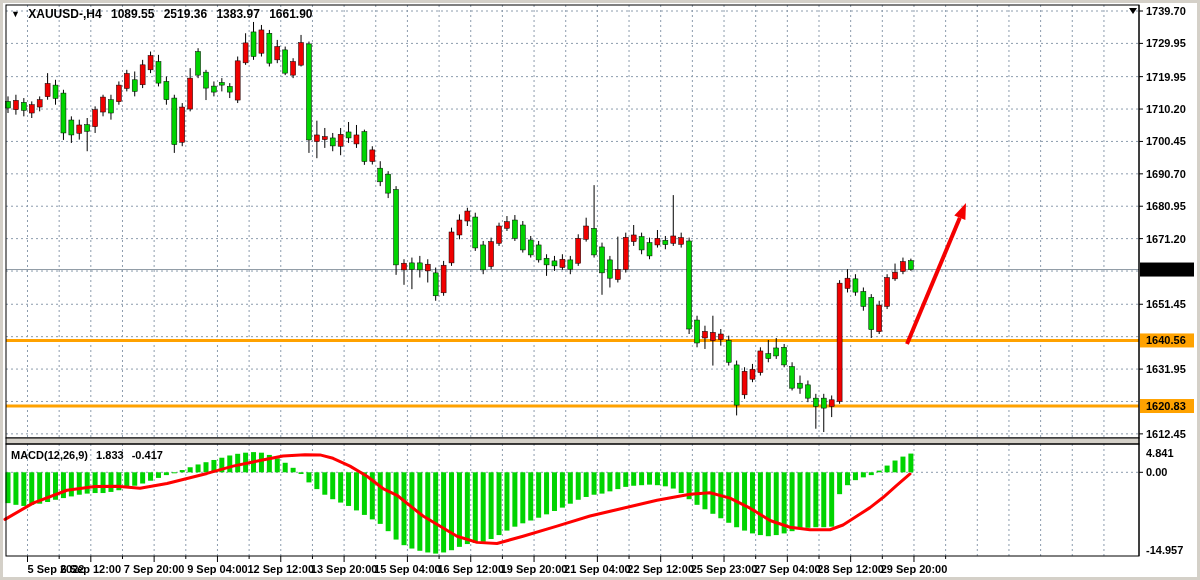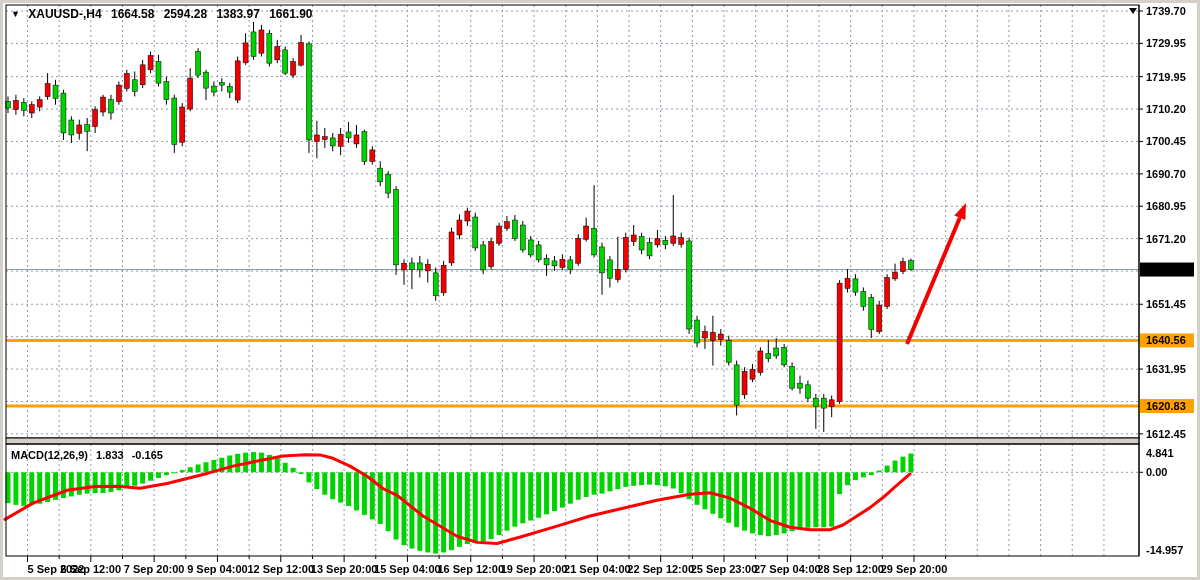--- a/index.html
+++ b/index.html
@@ -538,25 +538,25 @@
         <line x1="879.3199999999999" y1="553" x2="879.3199999999999" y2="556" stroke="#000"></line>
         <text x="847.66" y="570" text-anchor="middle" fill="#000000">28 Sep 12:00</text>
         <line x1="910.98" y1="553" x2="910.98" y2="559" stroke="#000"></line>
         <line x1="942.64" y1="553" x2="942.64" y2="556" stroke="#000"></line>
         <text x="910.98" y="570" text-anchor="middle" fill="#000000">29 Sep 20:00</text>
       </svg>
 
     <div id="chart-title">
       <span id="dropdown-icon">▼</span>
       <span class="sp">XAUUSD-,H4</span>
-      <span class="sp">1664.58</span>
-      <span class="sp">2594.28</span>
+      <span class="sp">1089.55</span>
+      <span class="sp">2519.36</span>
       <span class="sp">1383.97</span>
       <span class="sp">1661.90</span>
     </div>
 
     <div id="macd-label">
       <span class="sp">MACD(12,26,9)</span>
       <span class="sp">1.833</span>
-      <span class="sp">-0.165</span>
+      <span class="sp">-0.417</span>
     </div>
   </div>
 </div>
 
 </body></html>

